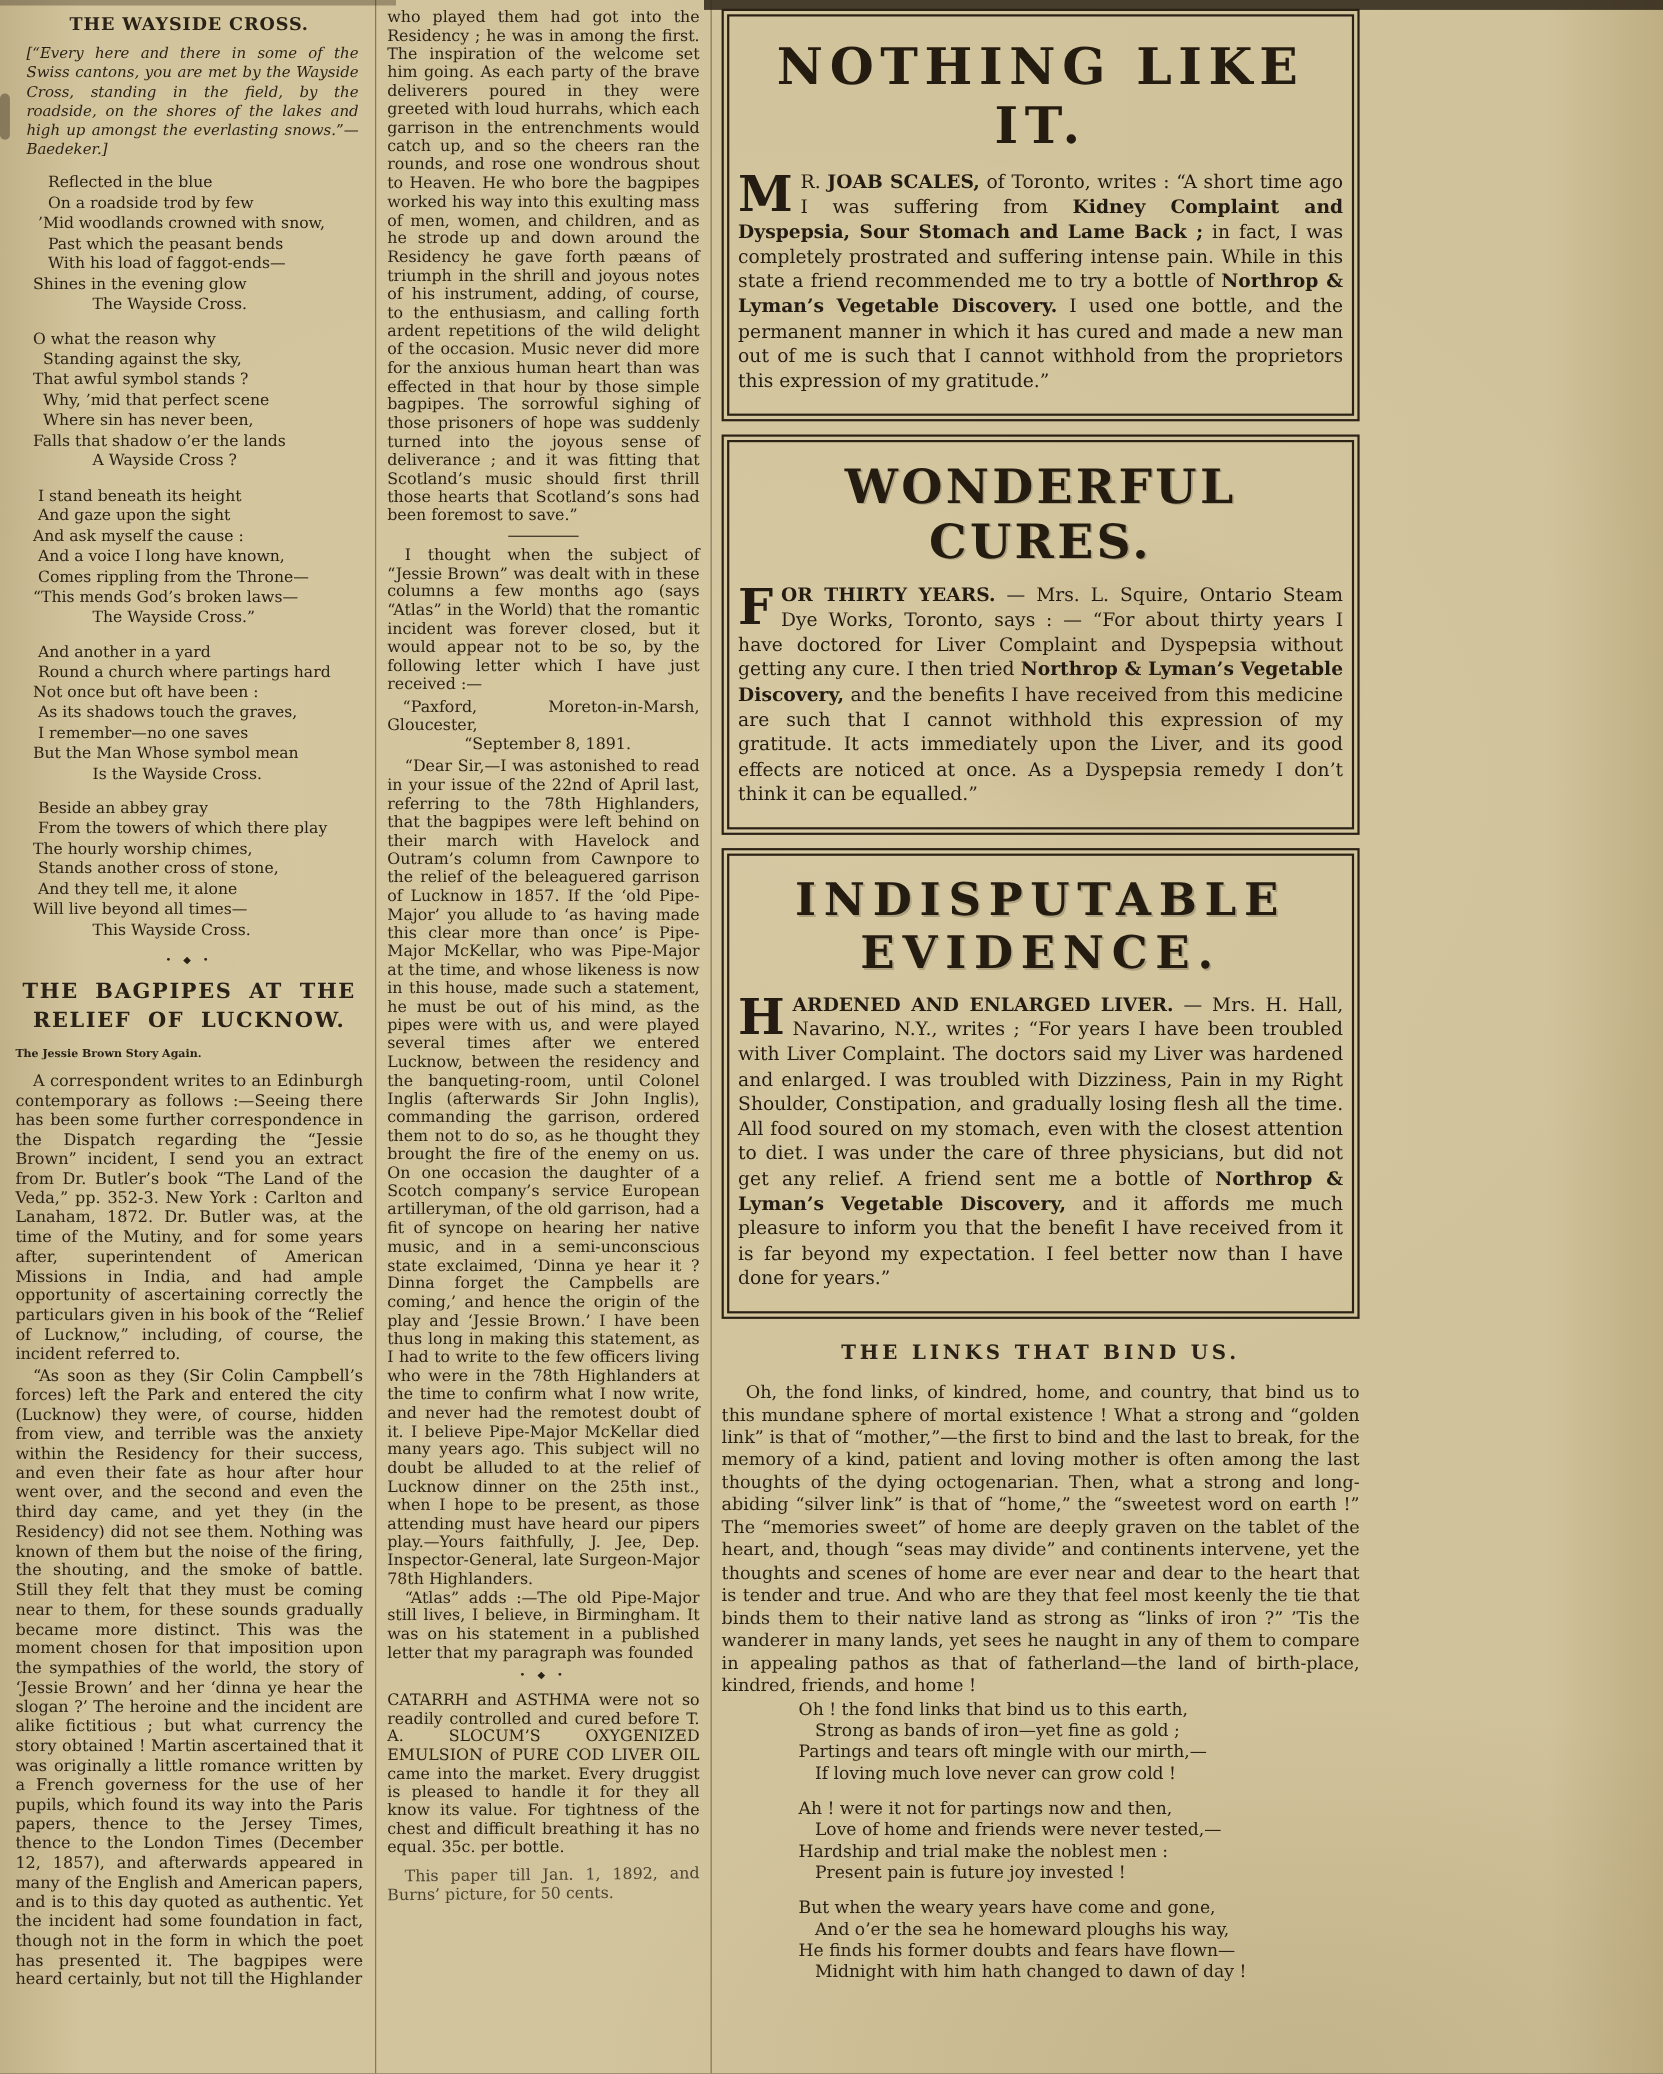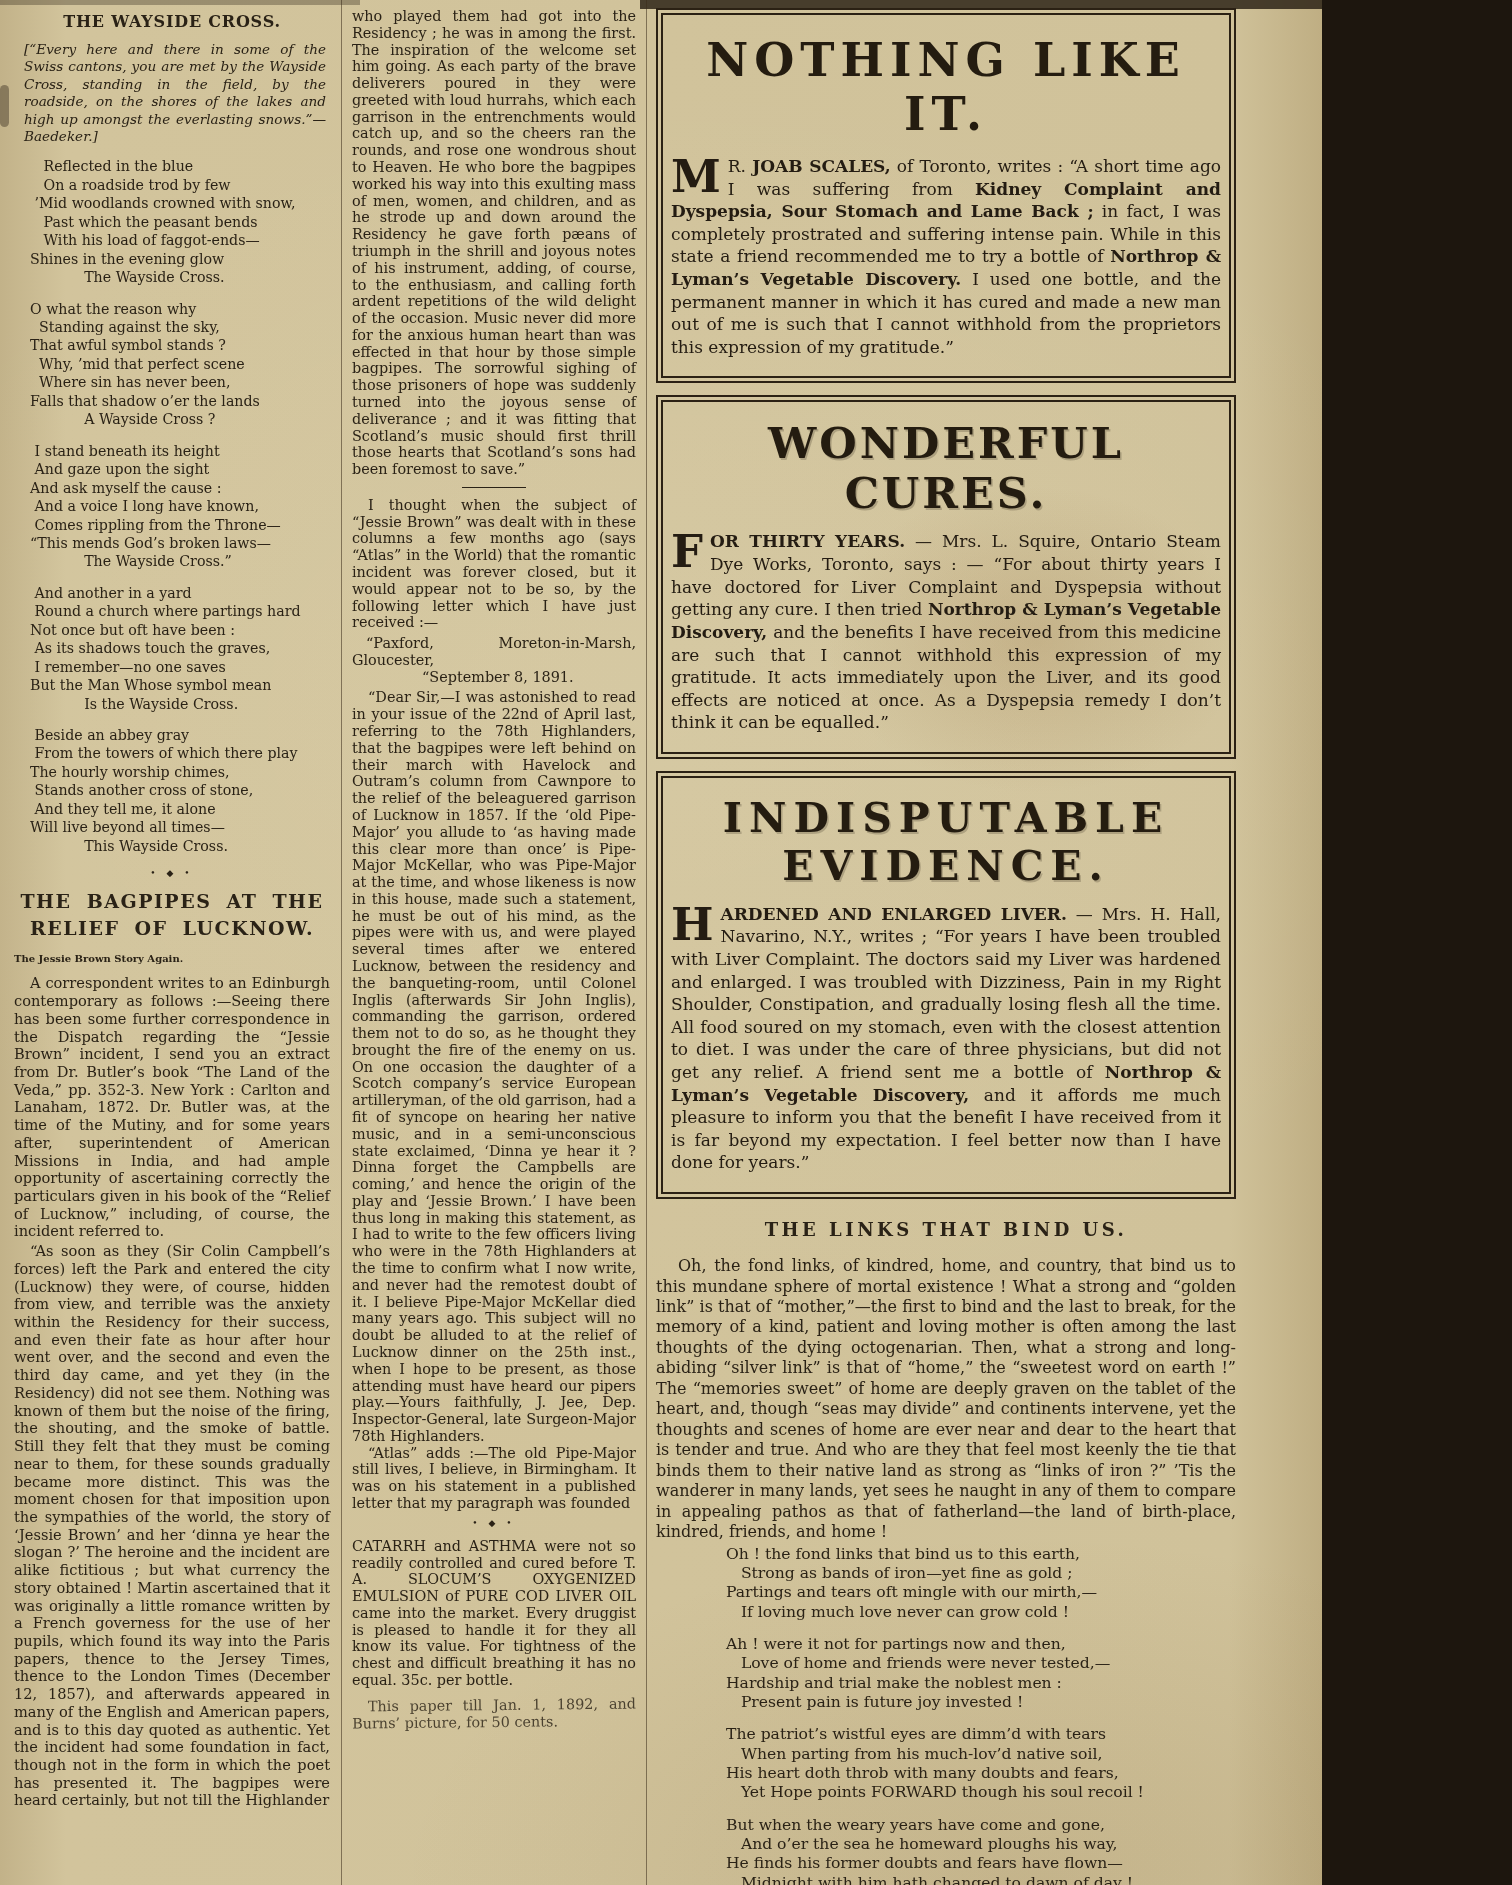--- a/index.html
+++ b/index.html
@@ -2,21 +2,21 @@
 <html><head>
 <meta charset="utf-8">
 <style>
   * { margin:0; padding:0; box-sizing:border-box; }
   html,body { width:1512px; }
   body {
     font-family:"DejaVu Serif","Liberation Serif",serif;
     background:#1d160e;
   }
   .page {
-    position:relative; width:1322px; height:1885px; overflow:hidden;
+    position:relative; width:1512px; height:1885px; overflow:hidden;
     color:#2a2216;
     background:
       radial-gradient(ellipse 300px 220px at 1035px 640px, rgba(140,100,50,.20), transparent 70%),
       radial-gradient(ellipse 900px 500px at 78% 100%, rgba(120,90,45,.14), transparent 70%),
       radial-gradient(ellipse 1200px 900px at 50% 38%, rgba(255,250,228,.10), transparent 72%),
       linear-gradient(90deg,#c2b289 0,#d2c49c 5%,#d0c29a 93%,#bfae83 100%),
       #cfc199;
   }
   .scan-top   { position:absolute; top:0; left:640px; right:0; height:9px; background:#241b10; opacity:.8; }
   .scan-top2  { position:absolute; top:0; left:0; width:360px; height:5px; background:#241b10; opacity:.32; }
@@ -175,24 +175,20 @@
       <p class="links-intro">Oh, the fond links, of kindred, home, and country, that bind us to this mundane sphere of mortal existence !  What a strong and “golden link” is that of “mother,”—the first to bind and the last to break, for the memory of a kind, patient and loving mother is often among the last thoughts of the dying octogenarian.  Then, what a strong and long-abiding “silver link” is that of “home,” the “sweetest word on earth !”  The “memories sweet” of home are deeply graven on the tablet of the heart, and, though “seas may divide” and continents intervene, yet the thoughts and scenes of home are ever near and dear to the heart that is tender and true.  And who are they that feel most keenly the tie that binds them to their native land as strong as “links of iron ?” ’Tis the wanderer in many lands, yet sees he naught in any of them to compare in appealing pathos as that of fatherland—the land of birth-place, kindred, friends, and home !</p>
       <div class="links-poem">
           <div class="stanza">Oh ! the fond links that bind us to this earth,
    Strong as bands of iron—yet fine as gold ;
 Partings and tears oft mingle with our mirth,—
    If loving much love never can grow cold !</div>
           <div class="stanza">Ah ! were it not for partings now and then,
    Love of home and friends were never tested,—
 Hardship and trial make the noblest men :
    Present pain is future joy invested !</div>
-          <div class="stanza">The patriot’s wistful eyes are dimm’d with tears
-   When parting from his much-lov’d native soil,
-His heart doth throb with many doubts and fears,
-   Yet Hope points FORWARD though his soul recoil !</div>
           <div class="stanza">But when the weary years have come and gone,
    And o’er the sea he homeward ploughs his way,
 He finds his former doubts and fears have flown—
    Midnight with him hath changed to dawn of day !</div>
         </div>
     </section>
   </div>
 </div>
 
 </body></html>

